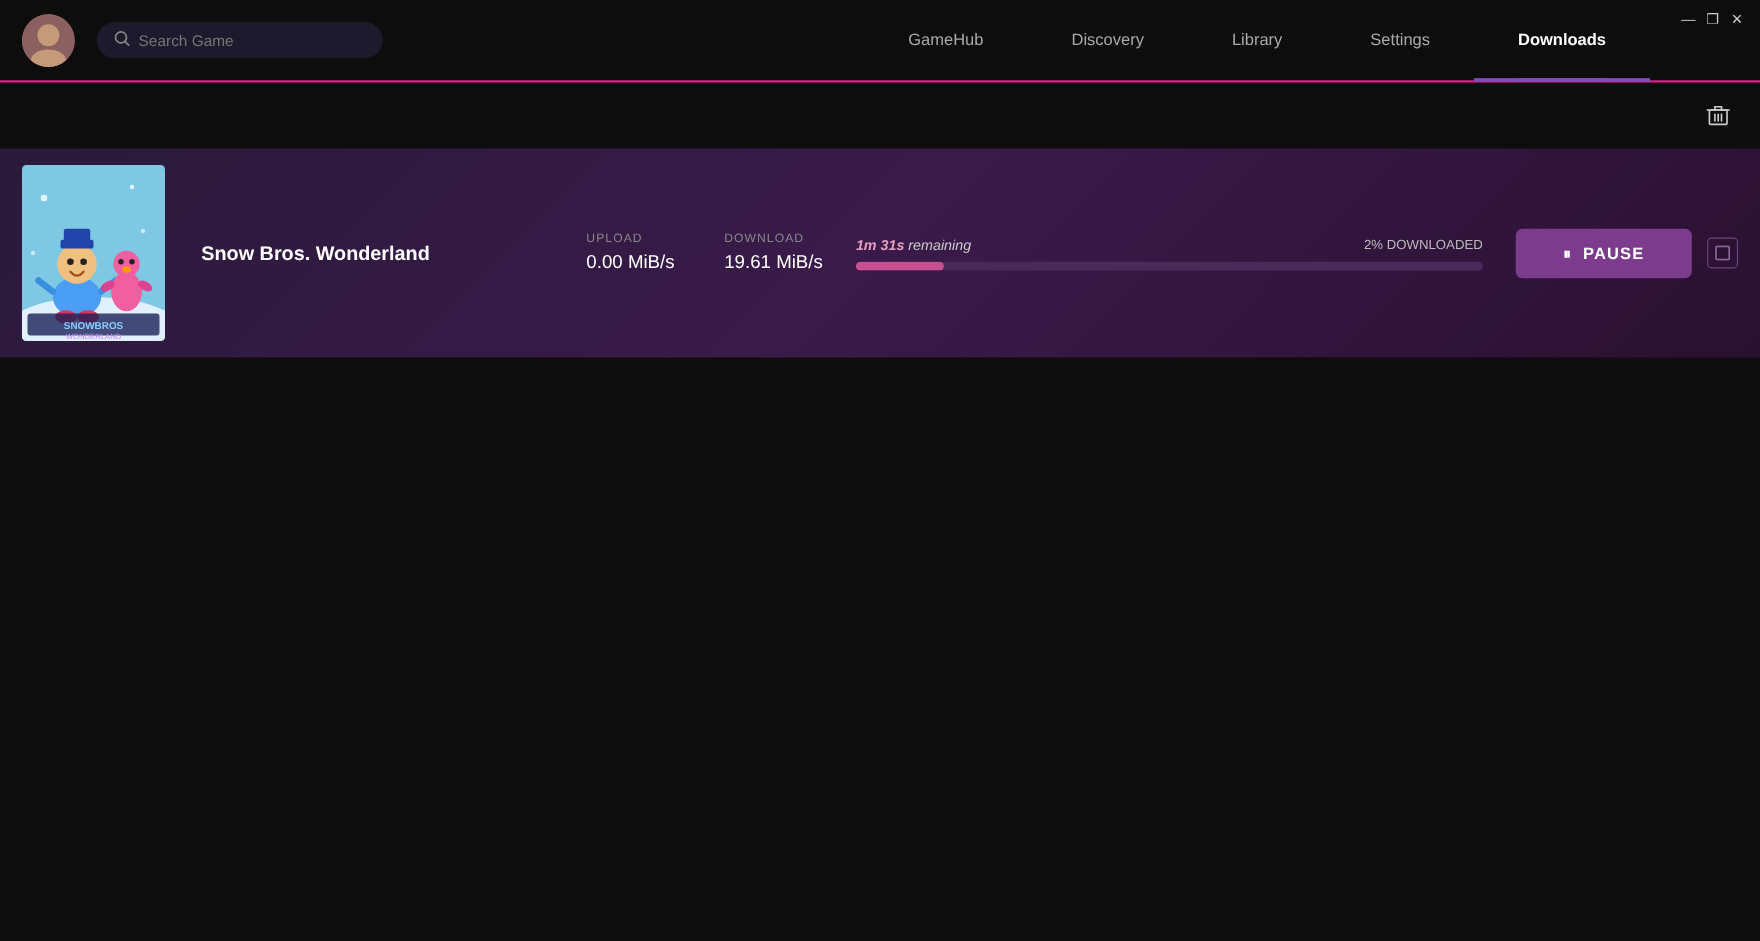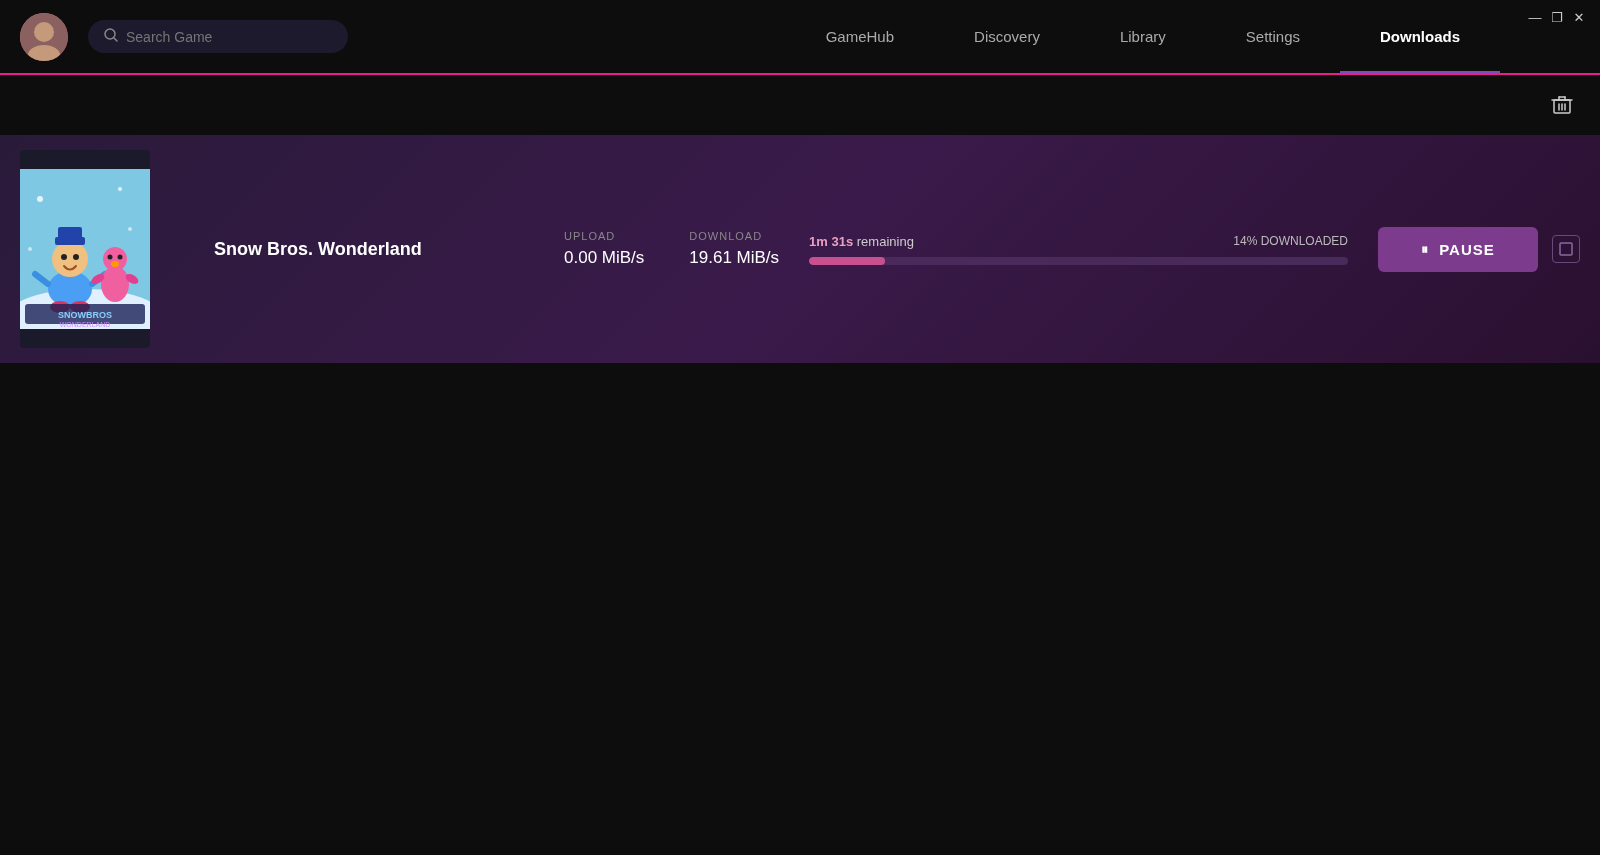--- a/index.html
+++ b/index.html
@@ -151,38 +151,38 @@
       margin: 0 0 0 0;
       background: linear-gradient(135deg, #2a1a3a 0%, #3a1a4a 50%, #2a1030 100%);
       display: flex;
       align-items: center;
       padding: 15px 20px;
       min-height: 180px;
     }
 
     .game-thumbnail {
       width: 130px;
-      height: 198px;
+      height: 160px;
       border-radius: 4px;
       overflow: hidden;
       flex-shrink: 0;
       background: #1a1a2a;
       display: flex;
       align-items: center;
       justify-content: center;
     }
 
     
     .snow-bros-art {
       width: 130px;
       height: 160px;
     }
 
     .game-title-area {
-      margin-left: 64px;
+      margin-left: 33px;
       flex: 0 0 350px;
     }
     .game-title {
       font-size: 18px;
       font-weight: 600;
       color: #fff;
     }
 
     .speed-section {
       display: flex;
@@ -214,20 +214,21 @@
       gap: 8px;
     }
     .progress-info {
       display: flex;
       justify-content: space-between;
       align-items: center;
       font-size: 13px;
     }
     .time-remaining {
       color: #ccc;
+      font-style: italic;
     }
     .time-remaining span.highlight {
       color: #e8a0c0;
       font-weight: 600;
     }
     .pct-downloaded {
       color: #bbb;
       font-size: 12px;
     }
     .progress-bar-bg {
@@ -418,21 +419,21 @@
         <span class="speed-label">DOWNLOAD</span>
         <span class="speed-value">19.61 MiB/s</span>
       </div>
     </div>
 
     <div class="progress-section">
       <div class="progress-info">
         <span class="time-remaining">
           <span class="highlight">1m 31s</span><span> remaining</span>
         </span>
-        <span class="pct-downloaded">14% DOWNLOADED</span>
+        <span class="pct-downloaded">2% DOWNLOADED</span>
       </div>
       <div class="progress-bar-bg">
         <div class="progress-bar-fill" style="width: 14%"></div>
       </div>
     </div>
 
     <button class="pause-btn">
       <span class="pause-icon">⏸</span>
       <span>PAUSE</span>
     </button>

